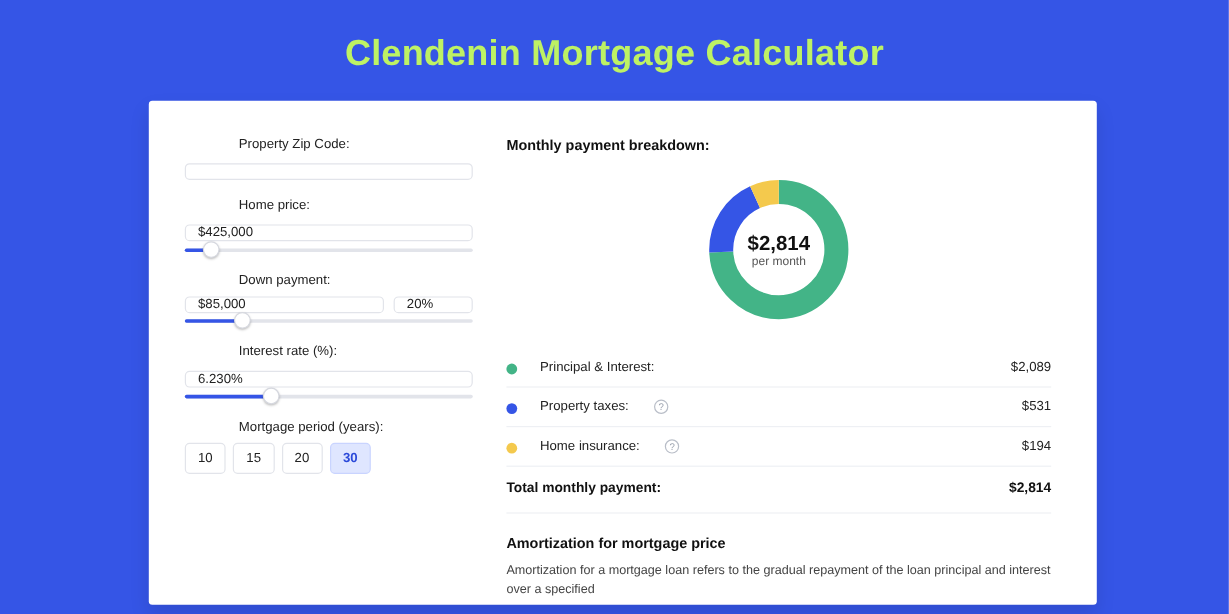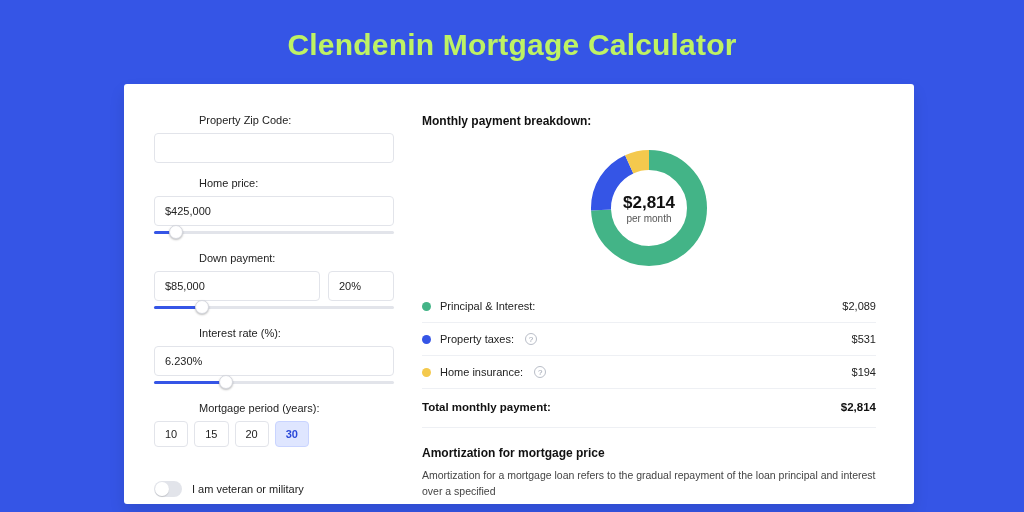--- a/index.html
+++ b/index.html
@@ -35,21 +35,21 @@
     font-size: 11px;
     color: #222;
     margin-bottom: 7px;
     display: block;
     padding-left: 45px;
   }
   .field {
     width: 100%;
     border: 1px solid #e2e4ea;
     border-radius: 4px;
-    height: 30px;
+    height: 14px;
     font-size: 11px;
     padding: 2px 10px;
     color: #222;
     background: #fff;
   }
   .group { margin-bottom: 14px; }
   .slider-wrap { position: relative; height: 10px; margin-top: 2px; }
   .slider-track {
     position: absolute; left: 0; right: 0; top: 3px;
     height: 3px; background: #e2e4ea; border-radius: 2px;
@@ -110,21 +110,21 @@
     display: flex; flex-direction: column; align-items: center; justify-content: center;
   }
   .donut-val { font-size: 17px; font-weight: 700; color: #111; }
   .donut-sub { font-size: 10px; color: #555; }
   .legend-row {
     display: flex; align-items: center; justify-content: space-between;
     padding: 10px 0; border-bottom: 1px solid #eef0f4;
     font-size: 11px; color: #222;
   }
   .legend-row:last-of-type { border-bottom: none; }
-  .legend-left { display: flex; align-items: center; gap: 9px; }
+  .legend-left { display: flex; align-items: flex-end; gap: 19px; }
   .dot { width: 9px; height: 9px; border-radius: 50%; display: inline-block; }
   .info-icon {
     display: inline-flex; align-items: center; justify-content: center;
     width: 12px; height: 12px; border: 1px solid #b9bec8; color: #9aa0ad;
     border-radius: 50%; font-size: 8px; margin-left: 2px;
   }
   .legend-val { font-weight: 400; }
   .total-row {
     display: flex; justify-content: space-between; align-items: center;
     padding: 12px 0 10px 0;
@@ -186,26 +186,20 @@
     <div class="group">
       <label class="label">Mortgage period (years):</label>
       <div class="tabs">
         <div class="tab">10</div>
         <div class="tab">15</div>
         <div class="tab">20</div>
         <div class="tab active">30</div>
       </div>
     </div>
 
-    <div class="toggle-row">
-      <div class="toggle">
-        <div class="toggle-knob"></div>
-      </div>
-      <span class="toggle-label">I am veteran or military</span>
-    </div>
 
   </div>
 
   <div class="right">
 
     <div class="section-title">Monthly payment breakdown:</div>
 
     <div class="donut-wrap">
       <div class="donut">
         <svg width="128" height="128" viewBox="0 0 128 128">

